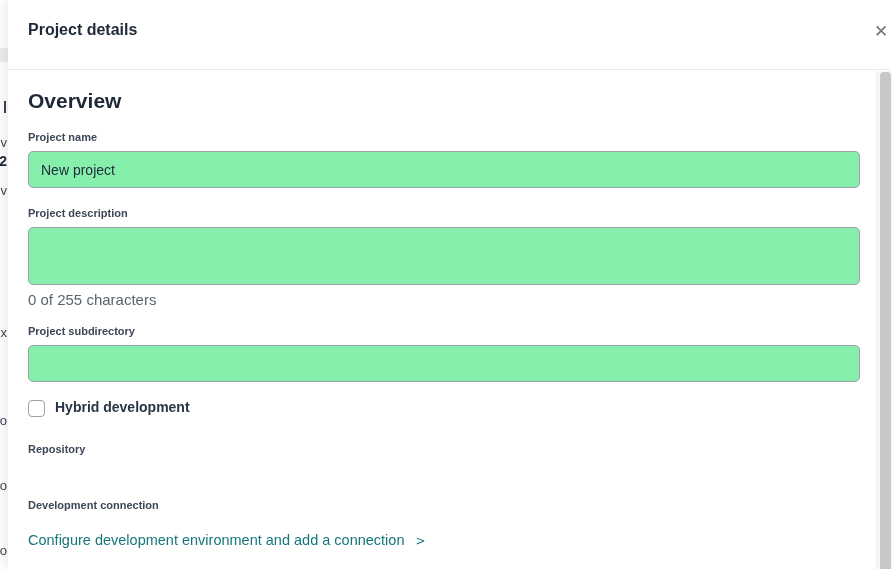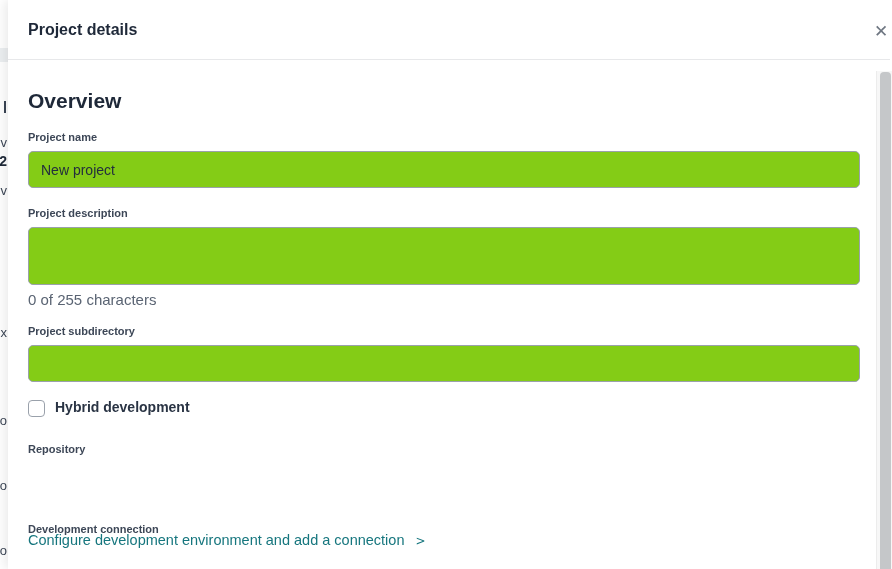--- a/index.html
+++ b/index.html
@@ -24,21 +24,21 @@
   .frag-bold { font-weight:bold; font-size:14px; color:#1e2838; }
   .frag-bar { position:absolute; right:2px; width:2px; height:12px; background:#3a4454; }
 
   
   .modal {
     position:absolute; left:8px; top:0; width:884px; height:569px;
     background:#ffffff; z-index:2;
     box-shadow:-4px 0 10px rgba(0,0,0,0.08);
   }
   .modal-header {
-    position:absolute; left:0; top:0; right:2px; height:60px;
+    position:absolute; left:0; top:0; right:2px; height:70px;
     border-bottom:1px solid #e7e8ea;
   }
   .modal-title {
     position:absolute; left:20px; top:21px;
     font-size:16px; font-weight:bold; color:#1e2838;
   }
   .close-btn {
     position:absolute; left:860px; top:18px; width:26px; height:26px;
     display:flex; align-items:center; justify-content:center;
     font-size:17px; color:#6f7782; cursor:pointer; background:none; border:none;
@@ -51,21 +51,21 @@
     position:absolute; left:20px; top:18px;
     font-size:21px; font-weight:bold; color:#1e2838;
   }
 
   .field-label {
     position:absolute; left:20px;
     font-size:11px; font-weight:bold; color:#3d4757;
   }
   .text-input, .text-area {
     position:absolute; left:20px; width:832px;
-    border:1px solid #9aa1ab; border-radius:5px; background:#84cc16;
+    border:1px solid #9aa1ab; border-radius:5px; background:#86efac;
     font-family:"Liberation Sans", sans-serif; font-size:14px; color:#232e3e;
     padding:0 12px; outline:none;
   }
   .text-area { padding:8px 12px; resize:none; }
 
   .char-count {
     position:absolute; left:20px;
     font-size:15px; color:#5a6473;
   }
 
@@ -133,21 +133,21 @@
     <div class="char-count" style="top:220px;">0 of 255 characters</div>
 
     <div class="field-label" style="top:254px;">Project subdirectory</div>
     <input class="text-input" style="top: 274px; height: 37px;" type="text" value="">
 
     <div class="checkbox-box"></div>
     <div class="checkbox-label">Hybrid development</div>
 
     <div class="field-label" style="top:372px;">Repository</div>
 
-    <div class="field-label" style="top:452px;">Development connection</div>
+    <div class="field-label" style="top:428px;">Development connection</div>
     <div class="link-row" style="top:461px;">
       <a class="link">Configure development environment and add a connection</a><span class="link-chevron">&gt;</span>
     </div>
 
   </div>
 
   <div class="scrollbar-track">
     <div class="scrollbar-thumb"></div>
   </div>
 

